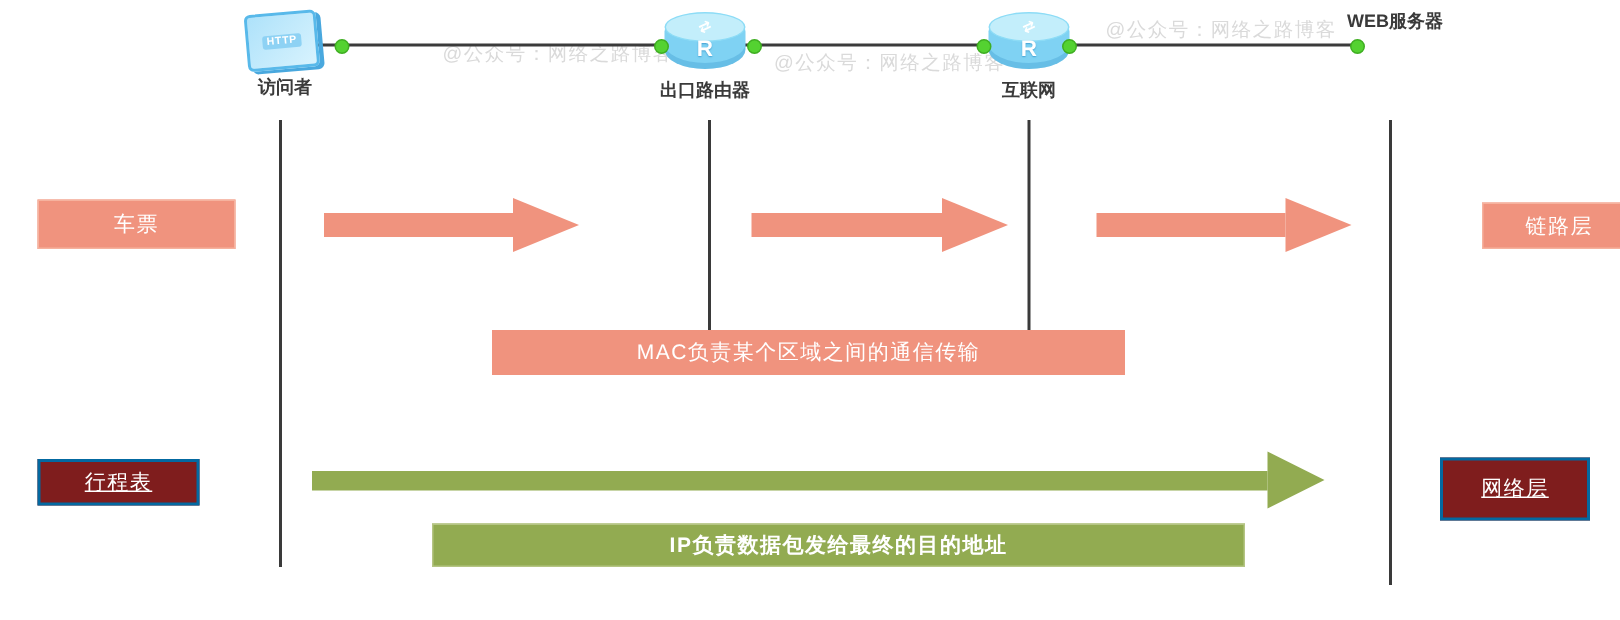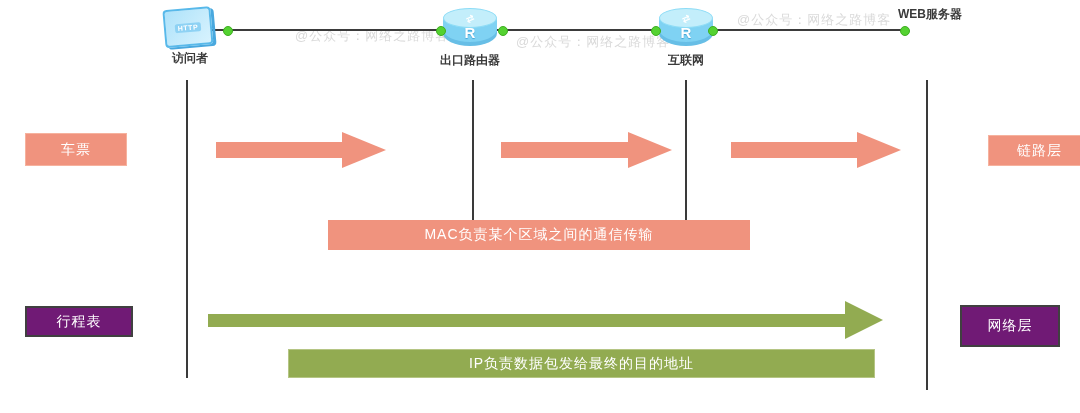--- a/index.html
+++ b/index.html
@@ -33,21 +33,21 @@
   
   .server-icon{position:relative;width:46px;height:48px;margin:0 auto;background:linear-gradient(160deg,#8fd4f6,#5cb4ea);
     border-radius:4px;box-shadow:inset -5px 0 0 rgba(20,90,150,.15),2px 2px 0 #bfe6f8;}
   .server-com{padding-top:5px;text-align:center;color:#fff;font-weight:bold;font-size:9px;letter-spacing:.5px;}
   .server-grille{margin:4px auto 0;width:34px;height:9px;
     background:repeating-linear-gradient(90deg,#eaf8fe 0 2px,rgba(0,0,0,0) 2px 5px);}
   
   .badge{position:absolute;display:flex;align-items:center;justify-content:center;
     color:#fff;font-size:14px;letter-spacing:1px;box-sizing:border-box;z-index:2;}
   .badge.pink{background:#f0937e;border:1px solid #f6b29e;}
-  .badge.green{background:#701a75;border:2px solid #404040;}
+  .badge.green{background:#7f1d1d;border:2px solid #0369a1;text-decoration:underline;}
   .banner{position:absolute;display:flex;align-items:center;justify-content:center;
     color:#fff;font-size:14px;letter-spacing:1px;box-sizing:border-box;z-index:2;}
   .banner.pink{background:#f0937e;}
   .banner.green{background:#92ab51;border:1px solid #b5c584;}
   
   .harrow{position:absolute;display:flex;align-items:center;z-index:2;}
   .harrow .shaft{flex:1;}
   .harrow.pink{height:36px;}
   .harrow.pink .shaft{height:16px;background:#f0937e;}
   .harrow.pink .head{width:0;height:0;border-top:18px solid transparent;border-bottom:18px solid transparent;border-left:44px solid #f0937e;}
@@ -105,21 +105,21 @@
 
   <div class="device" style="left:890px;top:4px;width:80px;">
     <div class="device-label">WEB服务器</div>
   </div>
 
   <div class="vline" style="left:186px;top:80px;height:298px;"></div>
   <div class="vline" style="left:472px;top:80px;height:140px;"></div>
   <div class="vline" style="left:685px;top:80px;height:140px;"></div>
   <div class="vline" style="left:926px;top:80px;height:310px;"></div>
 
-  <div class="badge pink" style="left:25px;top:133px;width:102px;height:33px;">车票</div>
+  <div class="badge pink" style="left:25px;top:133px;width:132px;height:33px;">车票</div>
 
   <div class="harrow pink" style="left:216px;top:132px;width:170px;">
     <div class="shaft"></div>
     <div class="head"></div>
   </div>
   <div class="harrow pink" style="left:501px;top:132px;width:171px;">
     <div class="shaft"></div>
     <div class="head"></div>
   </div>
   <div class="harrow pink" style="left:731px;top:132px;width:170px;">
@@ -133,15 +133,15 @@
 
   <div class="badge green" style="left:25px;top:306px;width:108px;height:31px;">行程表</div>
 
   <div class="harrow greenlong" style="left:208px;top:301px;width:675px;">
     <div class="shaft"></div>
     <div class="head"></div>
   </div>
 
   <div class="badge green" style="left:960px;top:305px;width:100px;height:42px;">网络层</div>
 
-  <div class="banner green" style="left:288px;top:349px;width:587px;height:29px;">IP负责数据包发给最终的目的地址</div>
+  <div class="banner green" style="left:288px;top:349px;width:542px;height:29px;font-weight:bold;">IP负责数据包发给最终的目的地址</div>
 
 </div>
 
 </body></html>

